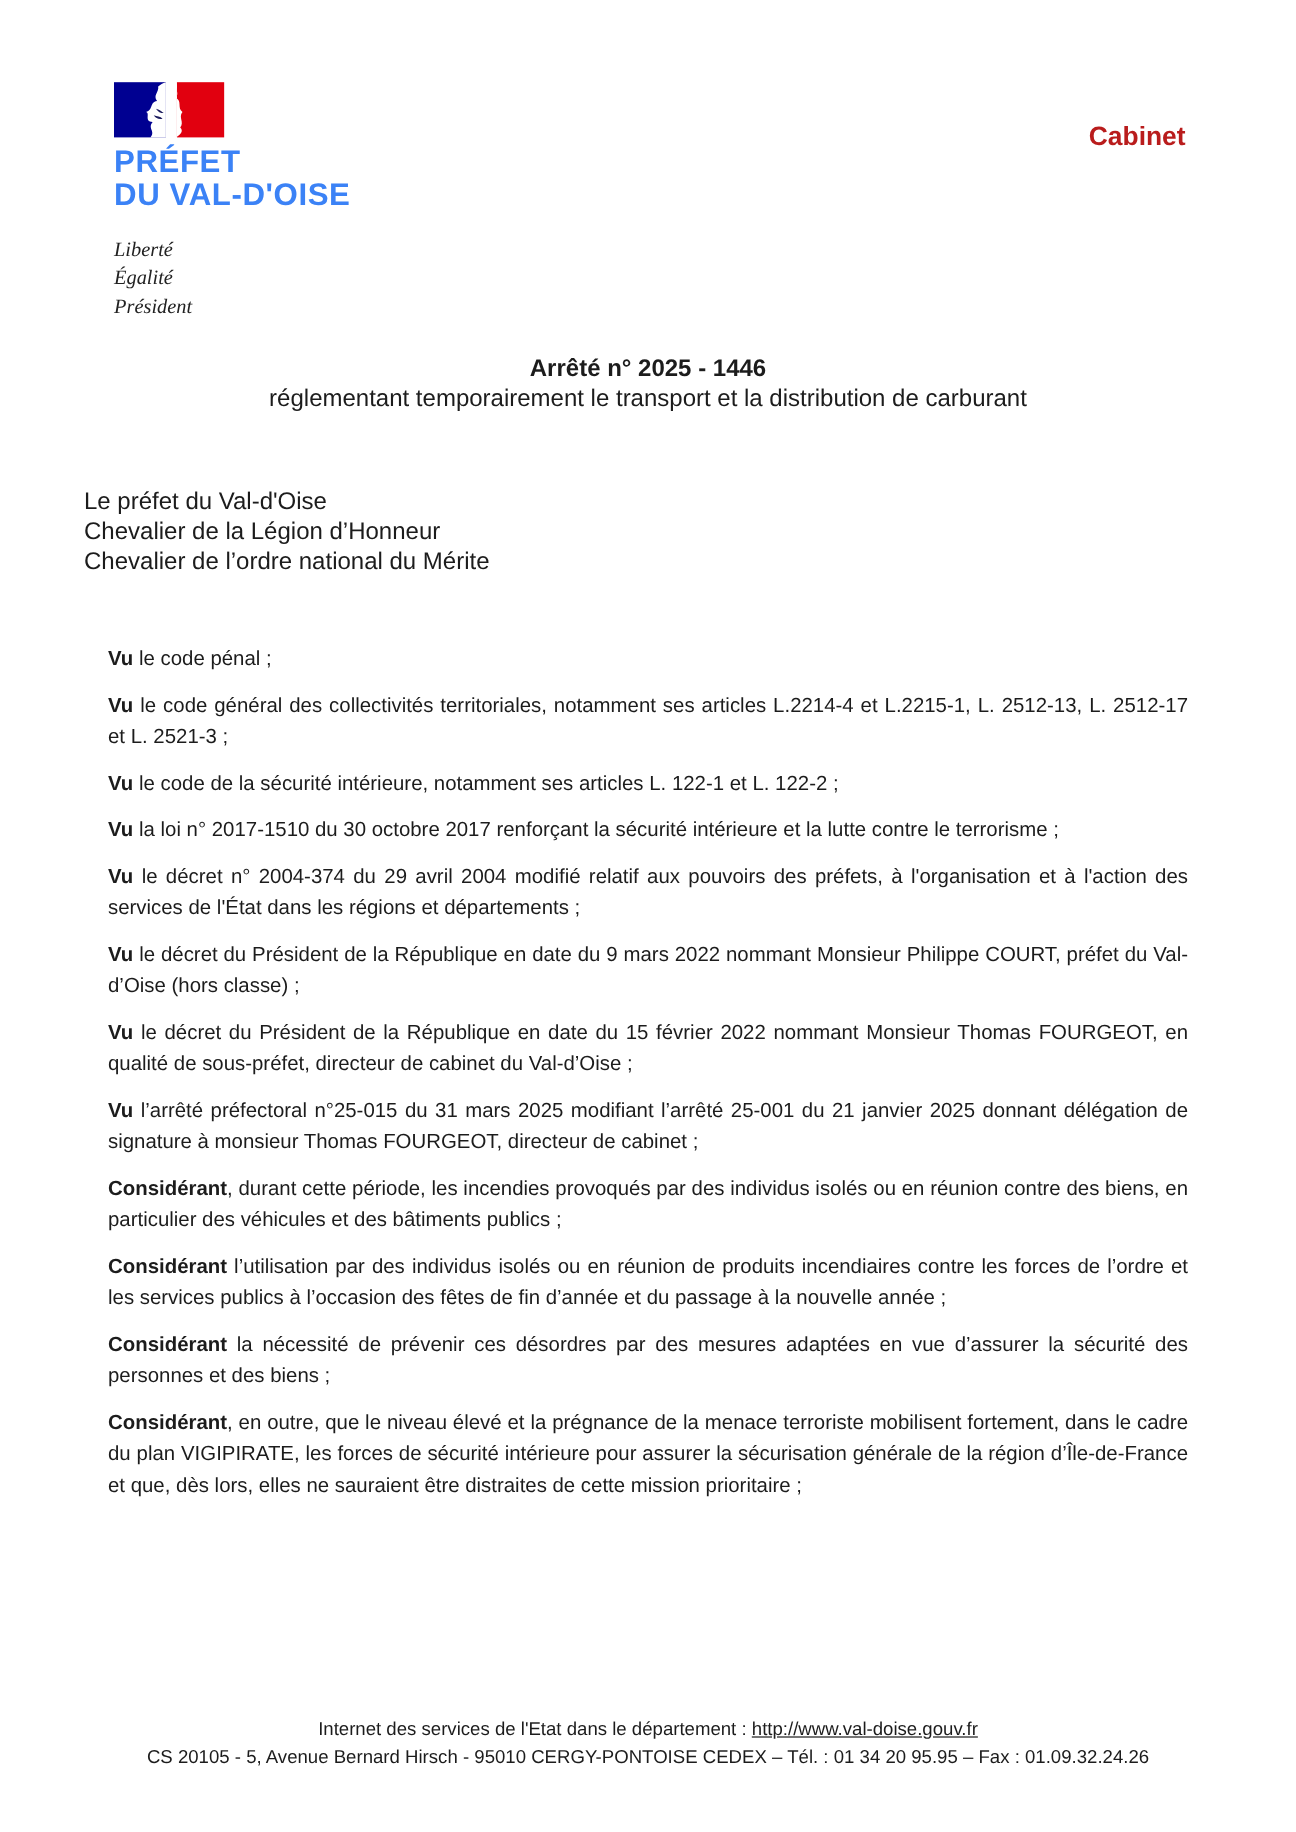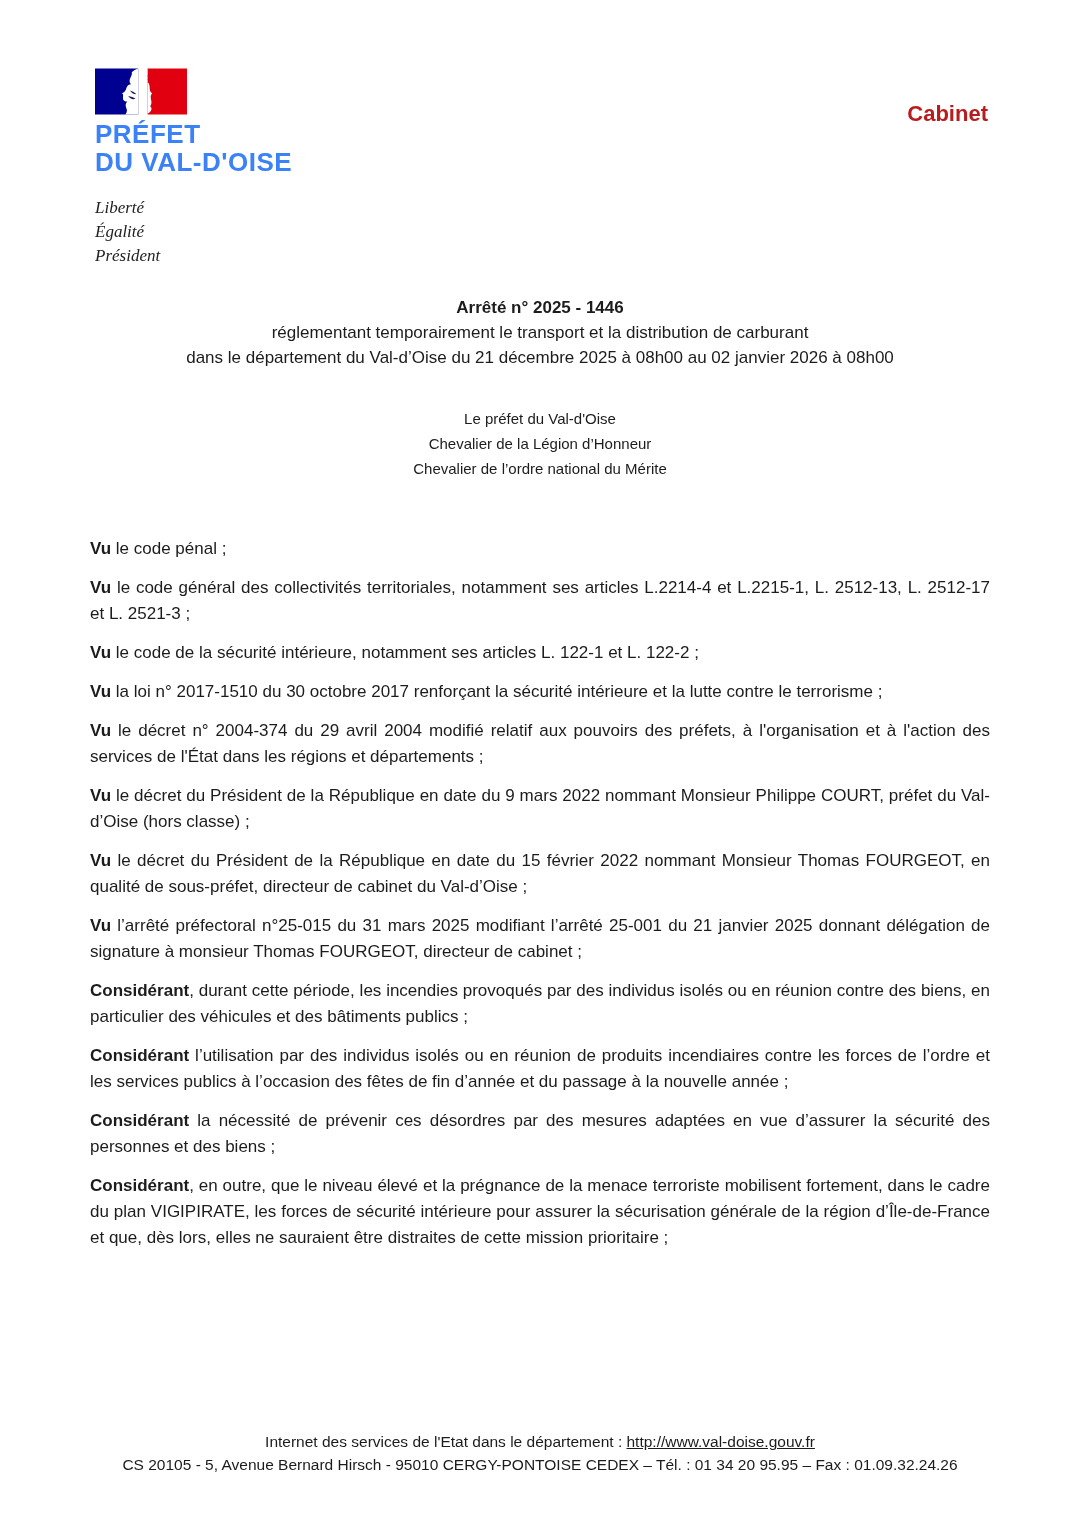--- a/index.html
+++ b/index.html
@@ -45,33 +45,33 @@
     margin-top: 45px;
   }
 
   
   .title-block {
     position: absolute;
     top: 295px;
     left: 70px;
     width: 940px;
     text-align: center;
-    font-size: 17px;
+    font-size: 20px;
     line-height: 25px;
   }
   .title-block .t1 { font-weight: 700; }
 
   
   .authority {
     position: absolute;
     top: 406px;
     left: 70px;
     width: 940px;
-    text-align: center;
-    font-size: 15px;
+    text-align: left;
+    font-size: 20px;
     line-height: 25px;
   }
 
   
   .body-text {
     position: absolute;
     top: 536px;
     left: 90px;
     width: 900px;
     font-size: 17px;
@@ -115,21 +115,20 @@
       <div>Égalité</div>
       <div>Président</div>
     </div>
   </div>
 
   <div class="cabinet">Cabinet</div>
 
   <div class="title-block">
     <div class="t1">Arrêté n° 2025 - 1446</div>
     <div>réglementant temporairement le transport et la distribution de carburant</div>
-    <div>dans le département du Val-d’Oise du 21 décembre 2025 à 08h00 au 02 janvier 2026 à 08h00</div>
   </div>
 
   <div class="authority">
     <div>Le préfet du Val-d'Oise</div>
     <div>Chevalier de la Légion d’Honneur</div>
     <div>Chevalier de l’ordre national du Mérite</div>
   </div>
 
   <div class="body-text">
     <p class="para"><span class="lead">Vu</span><span> le code pénal ;</span></p>

